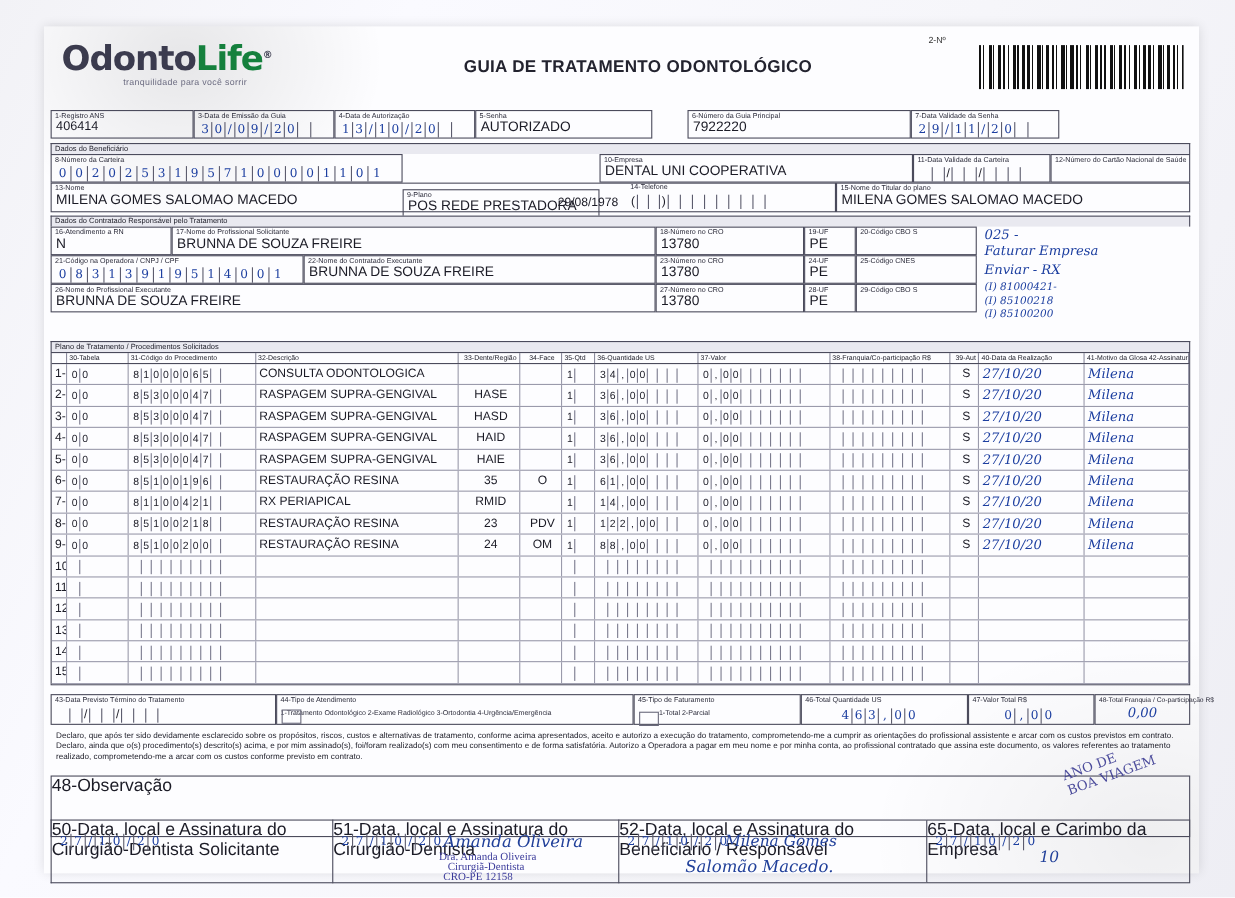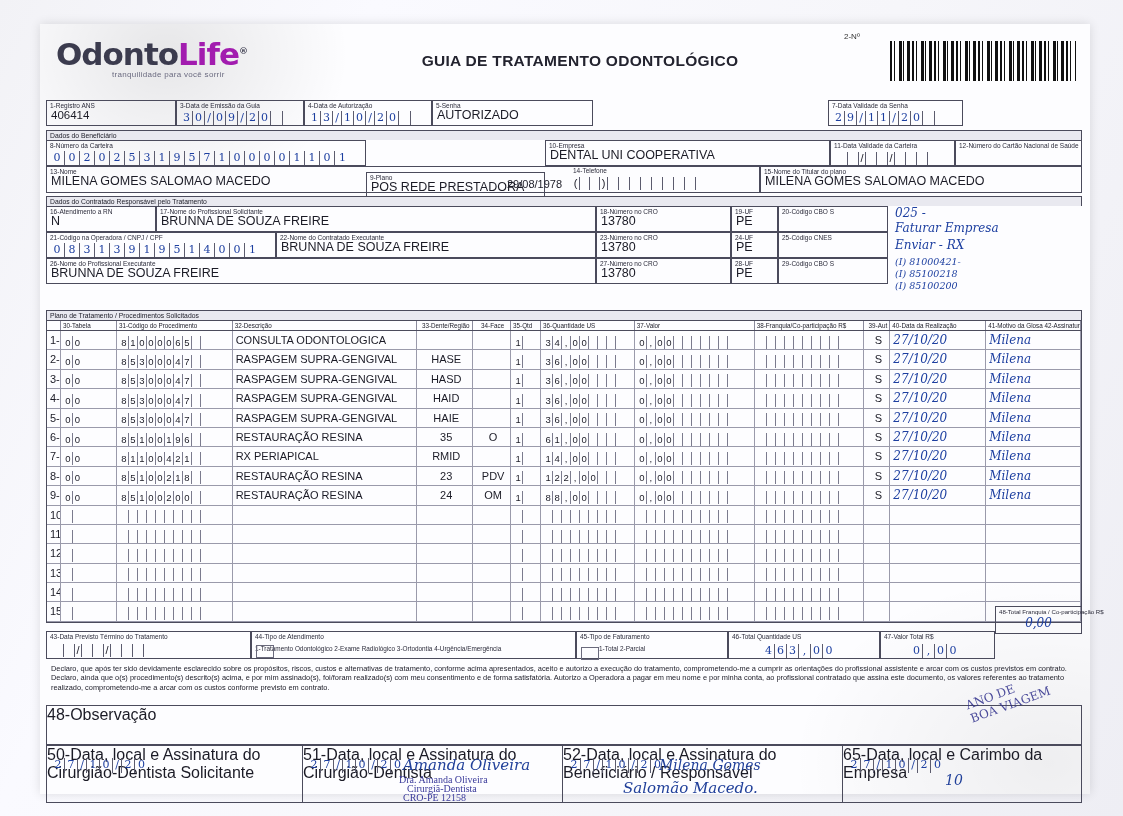--- a/index.html
+++ b/index.html
@@ -25,21 +25,21 @@
     content:"";position:absolute;left:0;top:0;width:100%;height:100%;
     background:radial-gradient(ellipse at 12% 4%, rgba(0,0,0,0.09), rgba(0,0,0,0) 14%),
                radial-gradient(ellipse at 96% 96%, rgba(0,0,0,0.06), rgba(0,0,0,0) 18%);
     pointer-events:none;
   }
   
   .logo {
     position:absolute; left:16px; top:12px; width:250px;
   }
   .logo-main { font-size:31px; font-weight:bold; letter-spacing:-1px; color:#3b3b4e; font-family:"DejaVu Sans", sans-serif;}
-  .logo-main .life { color:#a21caf; }
+  .logo-main .life { color:#15803d; }
   .logo-reg { font-size:9px; vertical-align:super; }
   .logo-sub { font-size:8px; color:#6b6b80; letter-spacing:0.3px; margin-left:56px; margin-top:-2px;}
   .doc-title {
     position:absolute; left:340px; top:28px; width:400px; text-align:center;
     font-size:15.5px; font-weight:bold; letter-spacing:0.3px; color:#23232f;
   }
   .barcode-wrap{ position:absolute; right:14px; top:8px; width:186px; }
   .bc-label{ font-size:8px; text-align:left; color:#333; margin-left:-46px;}
   .barcode{ height:40px; width:186px; background:
      repeating-linear-gradient(90deg,#111 0 2px,#fff 2px 4px,#111 4px 5px,#fff 5px 9px,#111 9px 12px,#fff 12px 13px,#111 13px 14px,#fff 14px 17px,#111 17px 20px,#fff 20px 22px);
@@ -84,21 +84,21 @@
   .mini { display:inline-flex; height:13px; vertical-align:middle; margin-top:2px;}
   .mini i{ display:block; width:9px; border-right:1px solid #7b7b8e; height:13px; font-size:9.5px; text-align:center; line-height:13px; font-style:normal;}
   .mini i:last-child{border-right:none;}
   .mini.b { border:1px solid #6a6a7c; }
 
   
   .hw { font-family:"DejaVu Serif", serif; color:#1d3fa0; font-style:italic; }
   .sig { position:absolute; font-family:"DejaVu Serif", serif; font-style:italic; color:#21409a; }
 
   .decl { position:absolute; left:6px; top:637px; width:1036px; font-size:7.4px; line-height:9.4px; padding:3px 5px; }
-  .obsbox{ position:absolute; left:6px; top:681px; width:1036px; height:40px; border:1px solid #4b4b5c;}
+  .obsbox{ position:absolute; left:6px; top:681px; width:1036px; height:56px; border:1px solid #4b4b5c;}
   .footrow{ position:absolute; left:6px; top:721px; width:1036px; height:58px; display:flex;}
   .footrow > div{ border:1px solid #4b4b5c; border-right:none; height:58px;}
   .footrow > div:last-child{ border-right:1px solid #4b4b5c;}
   .stampbox{ position:absolute; color:#3a3a9a; font-size:10px; font-family:Liberation Serif, serif;}
   .rotstamp{ position:absolute; right:40px; top:660px; transform:rotate(-20deg); color:#2f2f8c; font-family:"DejaVu Serif",serif; font-size:12px; line-height:14px; opacity:.85;}
 </style>
 </head>
 <body>
 
 <div class="sheet">
@@ -144,20 +144,24 @@
           <i style="width:9px">/</i>
           <i style="width:12px">2</i>
           <i style="width:12px">0</i>
           <i style="width:12px"></i>
           <i style="width:12px"></i>
         </span>
   </div>
   <div class="fb" style="left:392px;top:76px;width:161px;height:26px;">
     <span class="lbl">5-Senha</span>
     <span class="val big">AUTORIZADO</span>
+  </div>
+  <div class="fb" style="left:585px;top:76px;width:203px;height:26px;">
+    <span class="lbl">6-Número da Guia Principal</span>
+    <span class="val big">7922220</span>
   </div>
   <div class="fb" style="left:788px;top:76px;width:135px;height:26px;">
     <span class="lbl">7-Data Validade da Senha</span>
     <span class="comb hw" style="left:4px;top:10px;height:14px;">
           <i style="width:12px">2</i>
           <i style="width:12px">9</i>
           <i style="width:9px">/</i>
           <i style="width:12px">1</i>
           <i style="width:12px">1</i>
           <i style="width:9px">/</i>
@@ -1382,21 +1386,21 @@
   </div>
   <div class="fb" style="left:840px;top:607px;width:115px;height:28px;">
     <span class="lbl">47-Valor Total R$</span>
     <span class="comb hw" style="left:30px;top:12px;height:14px;">
           <i style="width:12px">0</i>
           <i style="width:12px">,</i>
           <i style="width:12px">0</i>
           <i style="width:12px">0</i>
         </span>
   </div>
-  <div class="fb" style="left:955px;top:582px;width:87px;height:28px;">
+  <div class="fb" style="left:955px;top:607px;width:87px;height:28px;">
     <span class="lbl" style="font-size:6.1px;">48-Total Franquia / Co-participação R$</span>
     <span class="val hw" style="text-align:center;font-size:12px;padding-top:2px;">0,00</span>
   </div>
 
   <div class="decl">Declaro, que após ter sido devidamente esclarecido sobre os propósitos, riscos, custos e alternativas de tratamento, conforme acima apresentados, aceito e autorizo a execução do tratamento, comprometendo-me a cumprir as orientações do profissional assistente e arcar com os custos previstos em contrato. Declaro, ainda que o(s) procedimento(s) descrito(s) acima, e por mim assinado(s), foi/foram realizado(s) com meu consentimento e de forma satisfatória. Autorizo a Operadora a pagar em meu nome e por minha conta, ao profissional contratado que assina este documento, os valores referentes ao tratamento realizado, comprometendo-me a arcar com os custos conforme previsto em contrato.</div>
 
   <div class="obsbox">
     <span class="lbl">48-Observação</span>
   </div>
 

